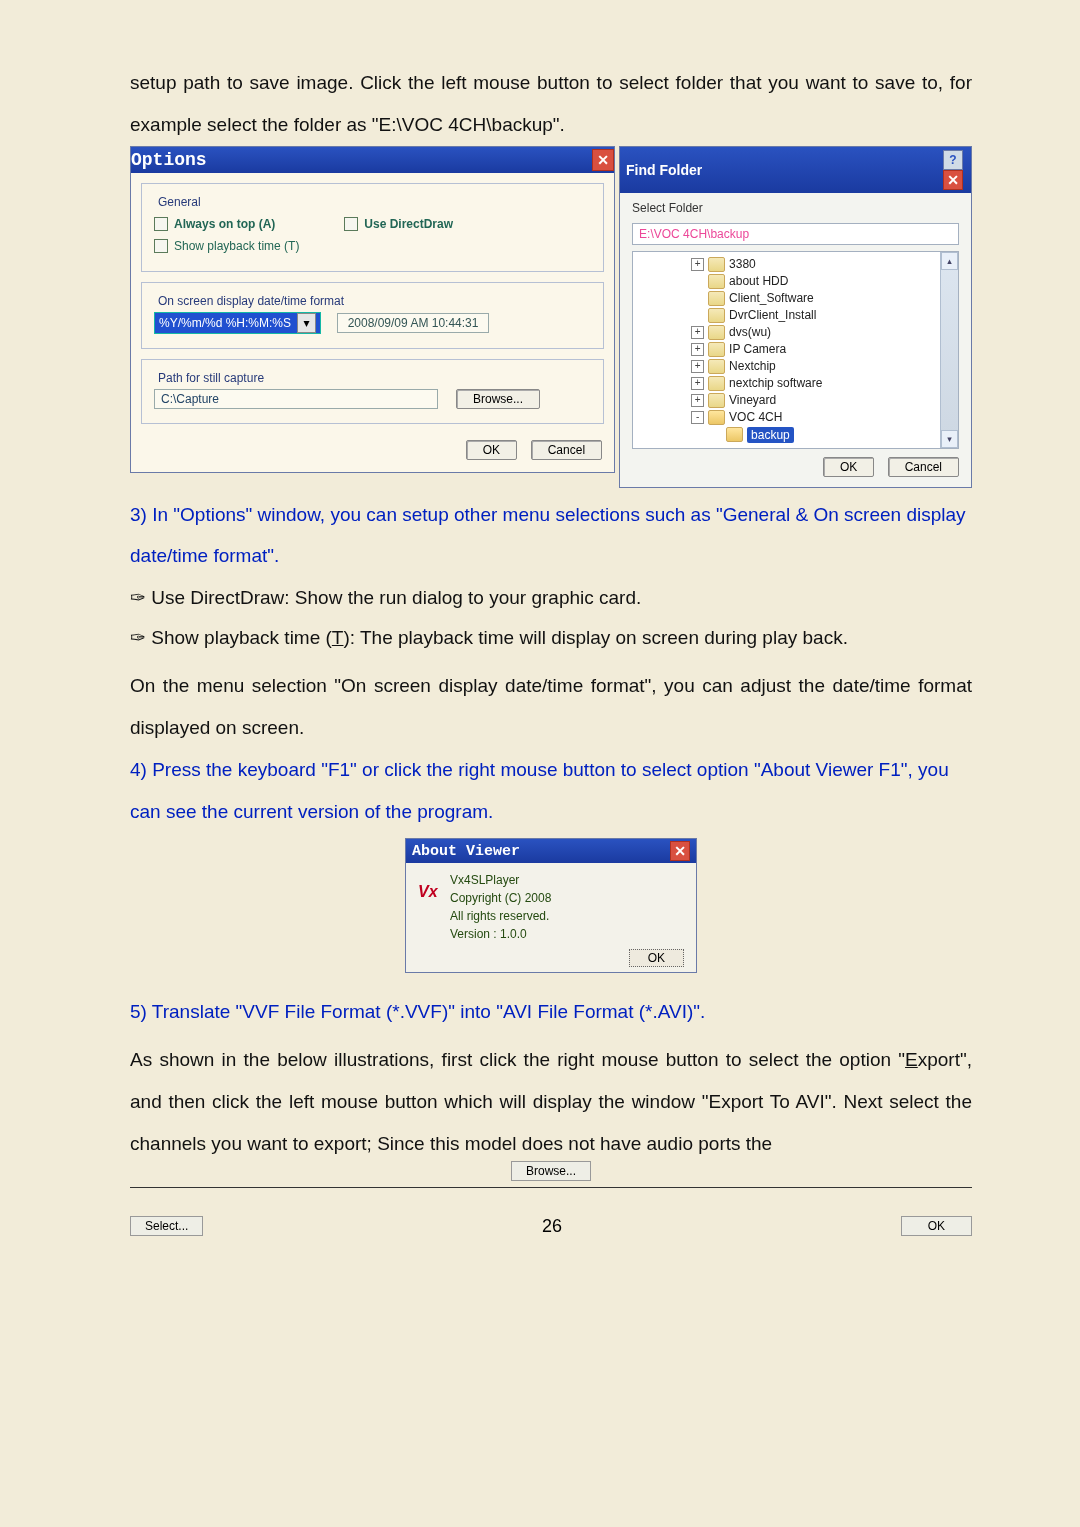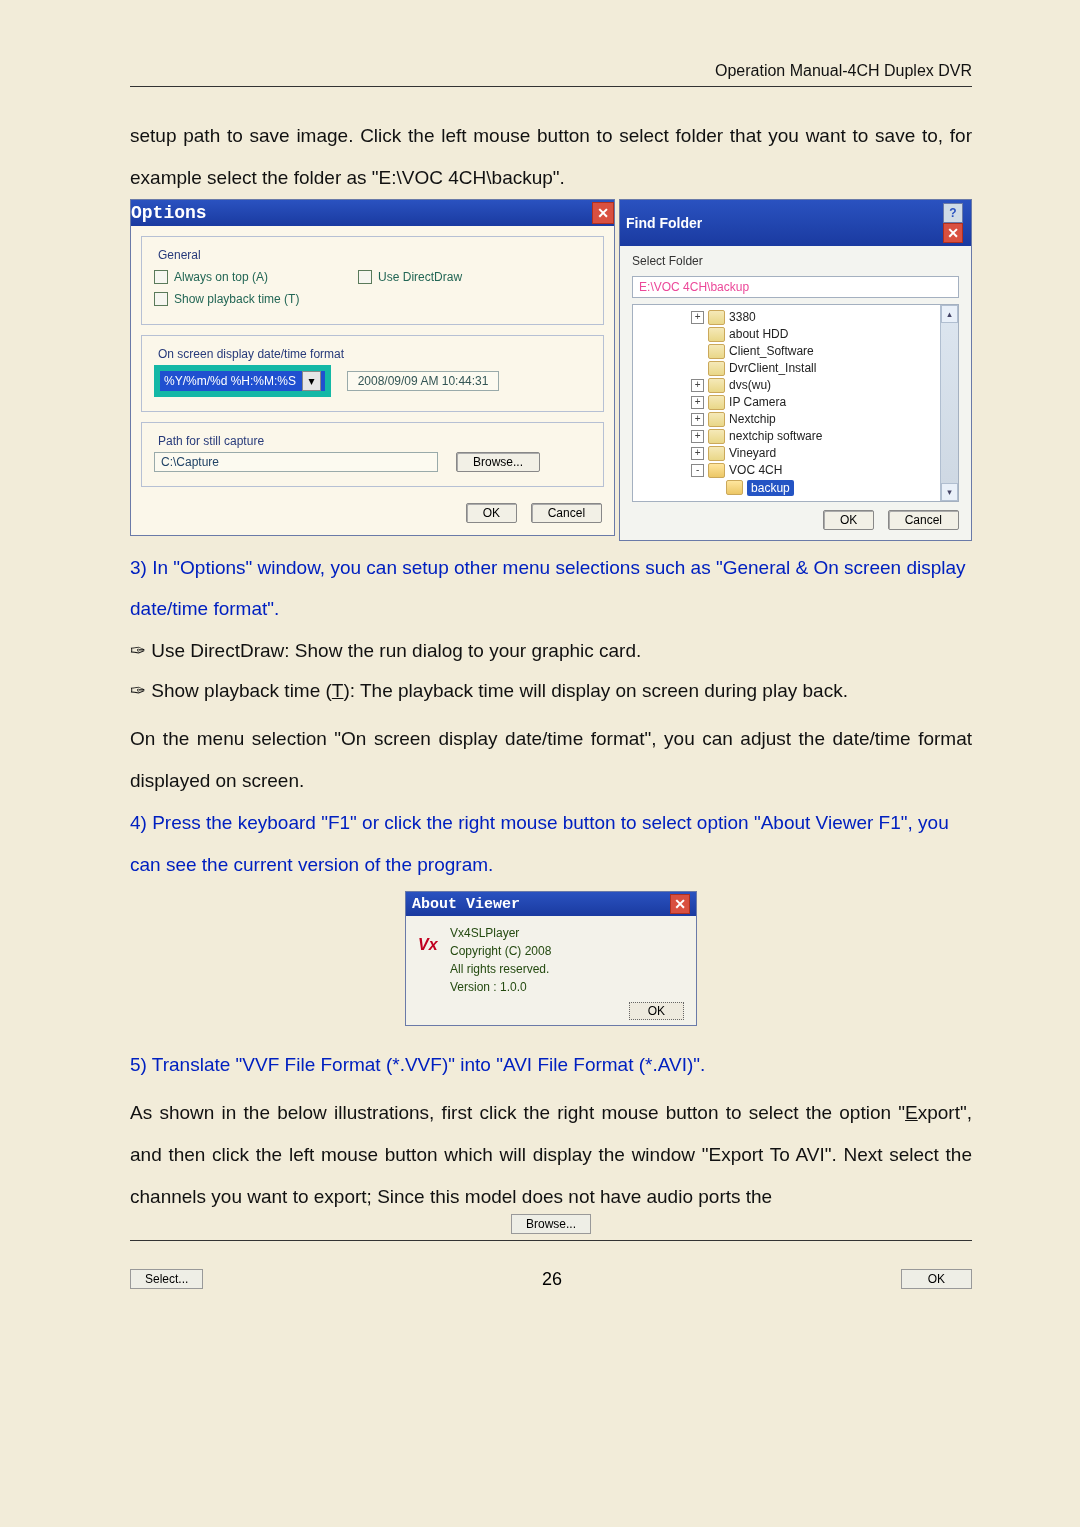--- a/index.html
+++ b/index.html
@@ -104,21 +104,21 @@
     padding: 2px 16px;
     background: #f2f0e6;
     border: 1px solid #888;
     border-radius: 2px;
     box-shadow: 1px 1px 0 #aaa inset;
   }
   .combo {
     display: inline-flex; align-items: center;
     background: #2050d0; color:#fff;
     height: 20px; padding: 0 4px 0 4px; font-size: 12px;
-    border: 6px solid #14b8a6;
+    border: 1px solid #14b8a6;
   }
   .combo .drop {
     background: #e6e6e6; color:#000;
     width: 17px; height: 18px;
     border: 1px solid #888;
     margin-left: 6px;
     display:flex; align-items:center; justify-content:center;
   }
   .sample-time {
     display:inline-block; margin-left: 12px;
@@ -261,39 +261,36 @@
     display:flex; align-items:center; justify-content:space-between;
     margin-top: 28px;
   }
   .page-num { font-size: 18px; }
 </style>
 </head>
 <body>
 
 <div class="page">
 
-  <div class="header-line">
-    <span>Operation Manual-4CH Duplex DVR</span>
-  </div>
 
   <div class="body-text">
     <span>setup path to save image. Click the left mouse button to select folder that you want to save to, for example select the folder as "E:\VOC 4CH\backup".</span>
   </div>
 
   <div class="dialogs-row">
 
     <div class="options-dlg">
       <div class="options-title">
         <span>Options</span>
         <span class="close-btn">✕</span>
       </div>
 
       <div class="fieldset">
         <div class="legend">General</div>
-        <div style="display:flex; gap:90px;">
+        <div style="display:flex; gap:69px;font-weight:bold;">
           <div class="chk-row">
             <span class="chk-box"></span>
             <span>Always on top (A)</span>
           </div>
           <div class="chk-row">
             <span class="chk-box"></span>
             <span>Use DirectDraw</span>
           </div>
         </div>
         <div class="chk-row">

